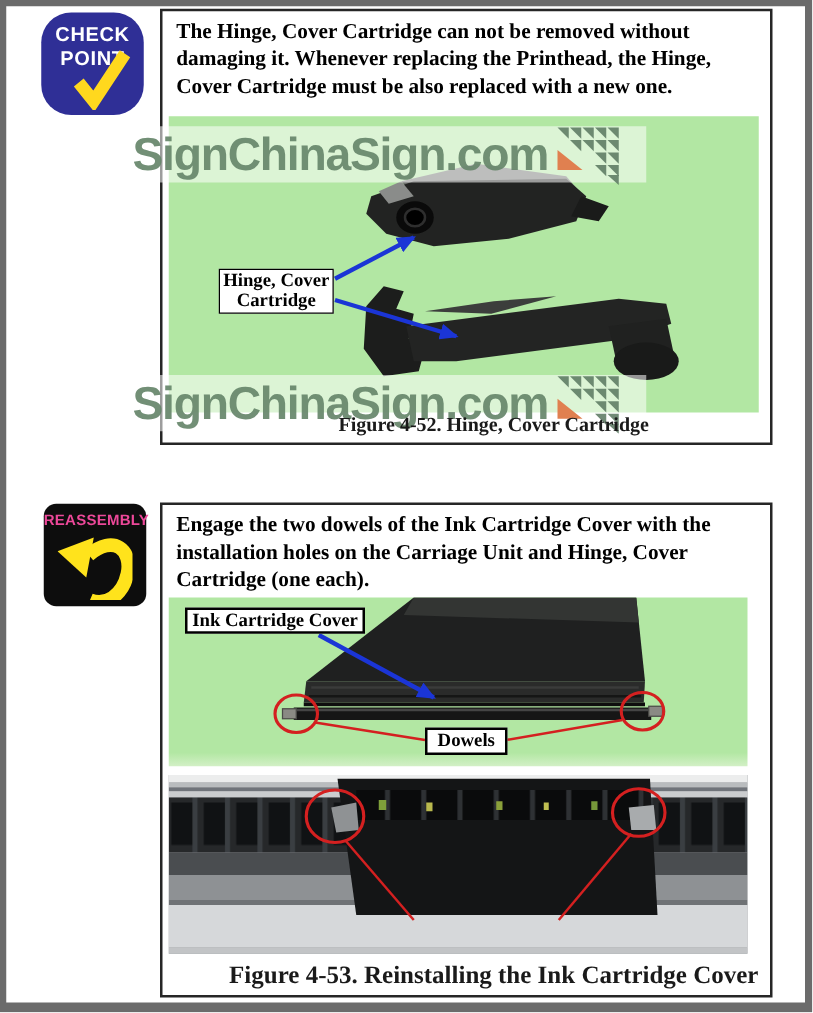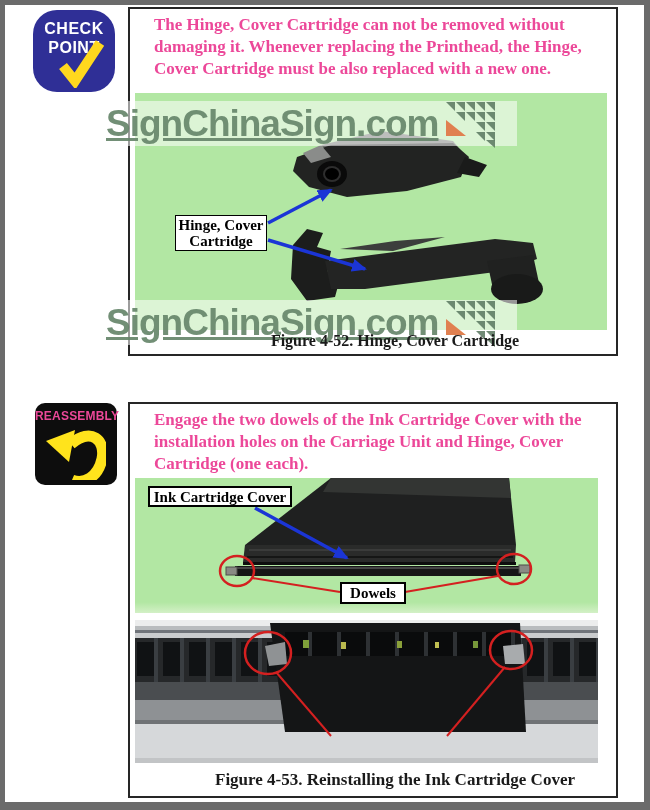--- a/index.html
+++ b/index.html
@@ -18,38 +18,38 @@
   .badge-re{left:35px;top:403px;background:#0d0d0d;border-radius:10px;}
   .badge-re .rlabel{margin-top:6px;text-align:center;color:#ec4899;
       font:bold 12px/14px "Liberation Sans", sans-serif;letter-spacing:.2px;}
   .badge-re svg{position:absolute;left:11px;top:21px;}
 
   
   .cbox{position:absolute;left:128px;width:490px;border:2px solid #262626;background:#fff;
         box-sizing:border-box;}
   .box1{top:7px;height:349px;}
   .box2{top:402px;height:396px;}
-  .para{position:absolute;left:24px;top:5px;width:474px;color:#ec4899;
+  .para{position:absolute;left:11px;top:5px;width:474px;color:#000000;
         font:bold 17px/22px "Liberation Serif", serif;}
   .caption{position:absolute;left:0;right:0;text-align:center;color:#1a1a1a;
         font:bold 16px/20px "Liberation Serif", serif;z-index:6;margin-left:44px;}
 
   
   .photo{position:absolute;background:#b2e7a3;overflow:visible;}
   .photo1{left:5px;top:84px;width:472px;height:237px;}
   .photo2{left:5px;top:74px;width:463px;height:135px;
           background:linear-gradient(#b2e7a3 92%, #d3f0c6 100%);}
   .photo3{left:5px;top:216px;width:463px;height:143px;background:#9a9da0;}
   .photo svg.overlay{position:absolute;left:0;top:0;z-index:2;}
 
   
   .wm{position:absolute;left:-33px;width:415px;height:45px;background:rgba(255,255,255,0.55);
       display:flex;align-items:center;z-index:4;}
   .wm-text{font:bold 37px/1 "Liberation Sans", sans-serif;letter-spacing:-1px;
-      color:rgba(102,134,106,0.92);padding-left:4px;white-space:nowrap;text-decoration:underline;}
+      color:rgba(102,134,106,0.92);padding-left:4px;white-space:nowrap;}
   .wm-logo{margin-left:6px;flex:0 0 auto;}
 
   
   .label-box{position:absolute;background:#fff;border:2px solid #000;color:#000;
       font:bold 15px/16px "Liberation Serif", serif;text-align:center;
       display:flex;flex-direction:column;justify-content:center;z-index:5;box-sizing:border-box;}
 </style>
 </head>
 <body>
 
@@ -228,15 +228,15 @@
         <polygon points="130,26 150,22 152,44 134,46" fill="#8f9294"></polygon>
         <polygon points="368,26 388,24 390,44 370,44" fill="#a8abad"></polygon>
 
         <ellipse cx="133" cy="33" rx="23" ry="21" fill="none" stroke="#d42020" stroke-width="2.5"></ellipse>
         <ellipse cx="376" cy="30" rx="21" ry="19" fill="none" stroke="#d42020" stroke-width="2.5"></ellipse>
         <line x1="141" y1="52" x2="196" y2="116" stroke="#d42020" stroke-width="2"></line>
         <line x1="370" y1="47" x2="312" y2="116" stroke="#d42020" stroke-width="2"></line>
       </svg>
     </div>
 
-    <div class="caption" style="top:366px;font-size:17px;">Figure 4-53. Reinstalling the Ink Cartridge Cover</div>
+    <div class="caption" style="top:366px;font-size:20px;">Figure 4-53. Reinstalling the Ink Cartridge Cover</div>
   </div>
 </div>
 
 </body></html>

